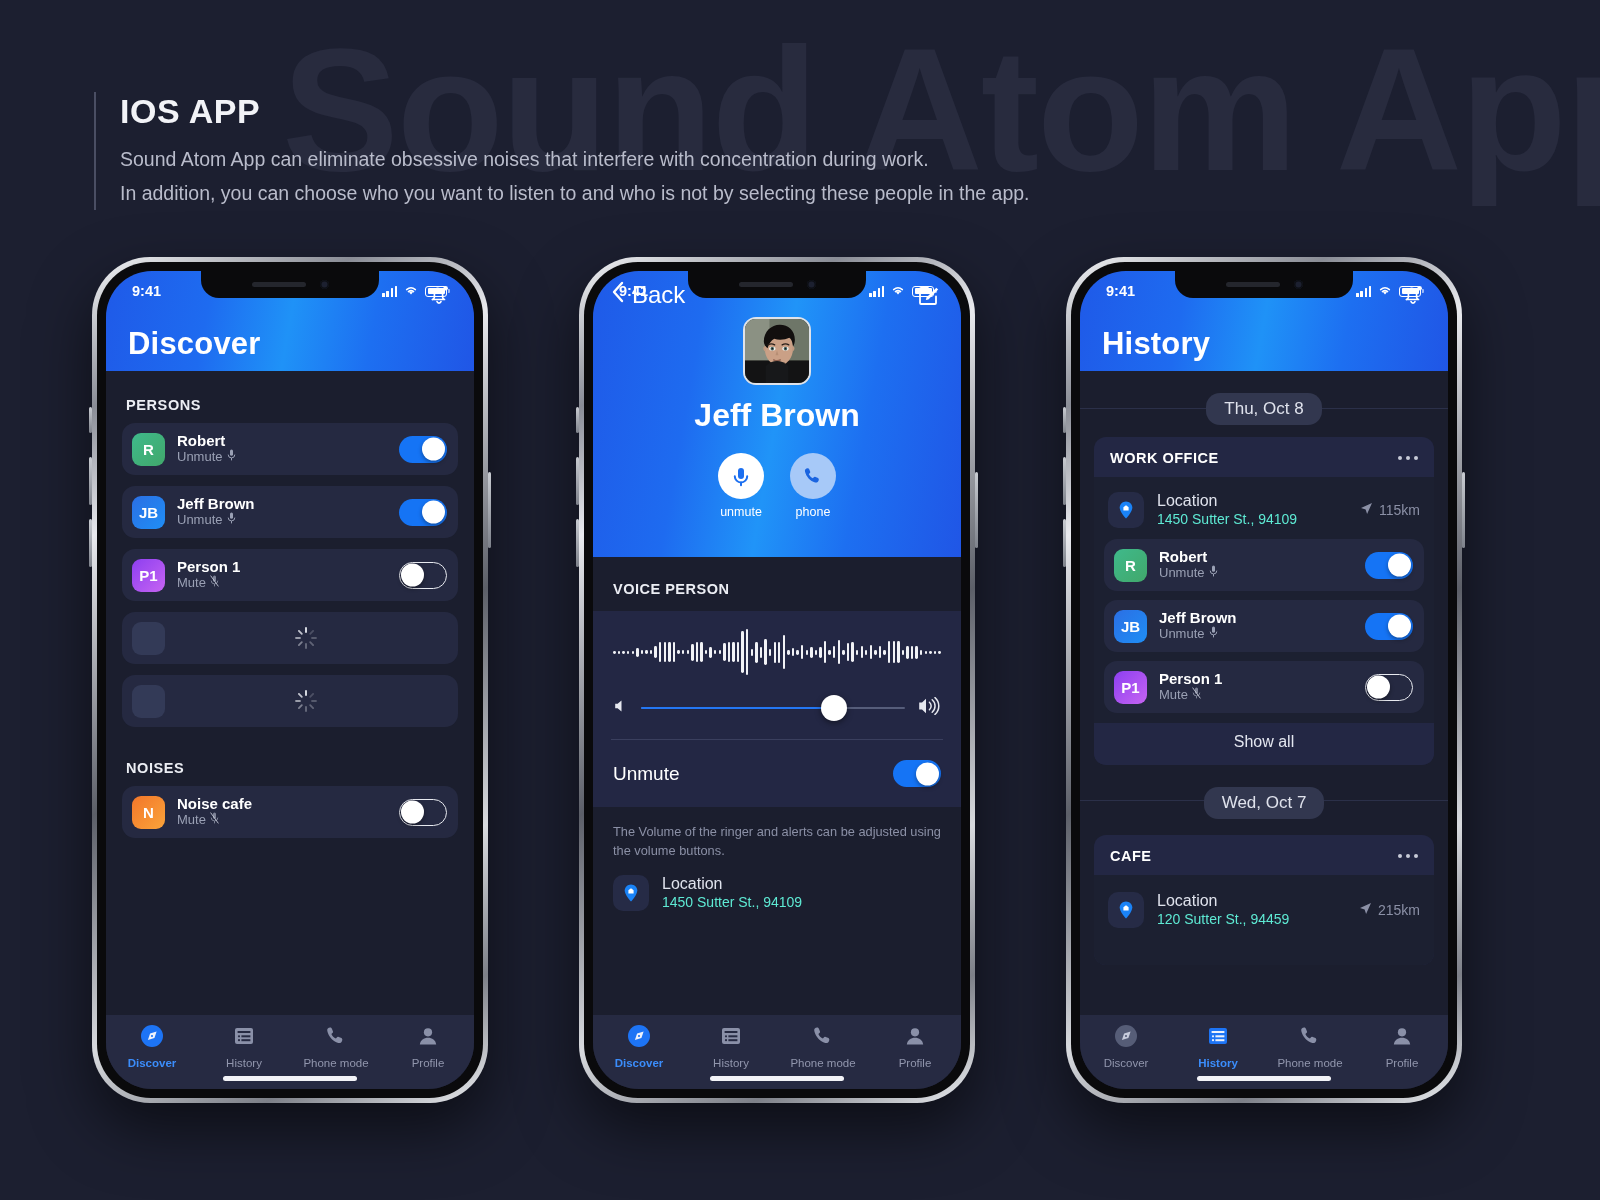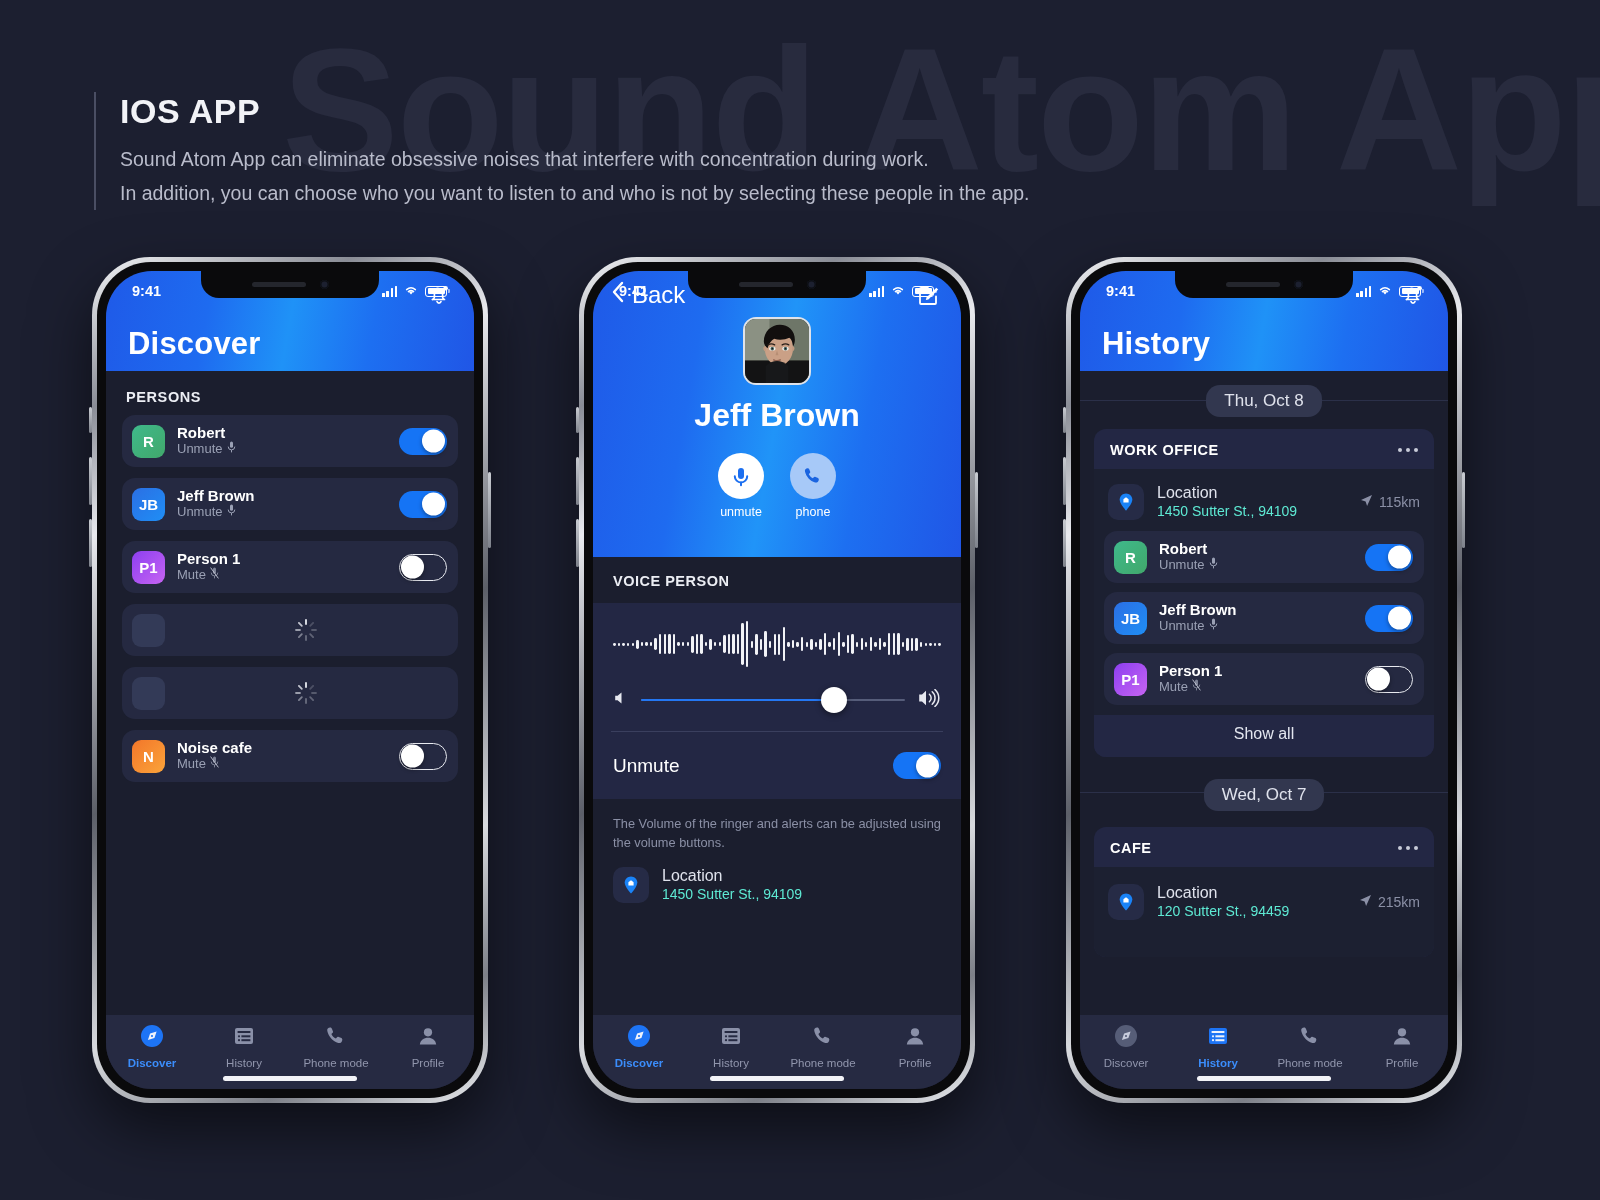--- a/index.html
+++ b/index.html
@@ -54,21 +54,21 @@
     background: #0a0a0c;
     padding: 9px;
     position: relative;
   }
   .screen {
     position: relative;
     width: 100%; height: 100%;
     border-radius: 46px;
     overflow: hidden;
     background: #1b1e2e;
-    display: flex; flex-direction: column;
+    display: flex; flex-direction: column; gap: 8px;
   }
   .notch {
     position: absolute; left: 50%; transform: translateX(-50%); top: 0;
     width: 178px; height: 27px; background: #0a0a0c;
     border-bottom-left-radius: 18px; border-bottom-right-radius: 18px;
     z-index: 40;
     display: flex; align-items: center; justify-content: center; gap: 14px;
   }
   .notch .speaker { width: 54px; height: 5px; border-radius: 3px; background: #24262d; }
   .notch .cam { width: 9px; height: 9px; border-radius: 50%; background: #1c2030; box-shadow: inset 0 0 0 1.5px #0d0f14; }
@@ -366,20 +366,21 @@
                   <line x1="20.1" y1="20.1" x2="17.2" y2="17.2" opacity=".3"></line>
                   <line x1="13" y1="23" x2="13" y2="19" opacity=".35"></line>
                   <line x1="5.9" y1="20.1" x2="8.8" y2="17.2" opacity=".45"></line>
                   <line x1="3" y1="13" x2="7" y2="13" opacity=".6"></line>
                   <line x1="5.9" y1="5.9" x2="8.8" y2="8.8" opacity=".8"></line>
                 </g>
               </svg>
             </div>
           </div>
 
+          <div class="sec-label" style="padding-top:22px">NOISES</div>
 
           <div class="row">
             <div class="avatar" style="background:linear-gradient(135deg,#f2762a,#fba43a)">
                 <span>N</span>
               </div>
             <div class="rowtext">
               <div class="nm">Noise cafe</div>
               <div class="sub">
                   <span>Mute</span>
                 <span class="micicon"><svg width="9" height="12" viewBox="0 0 9 12">

